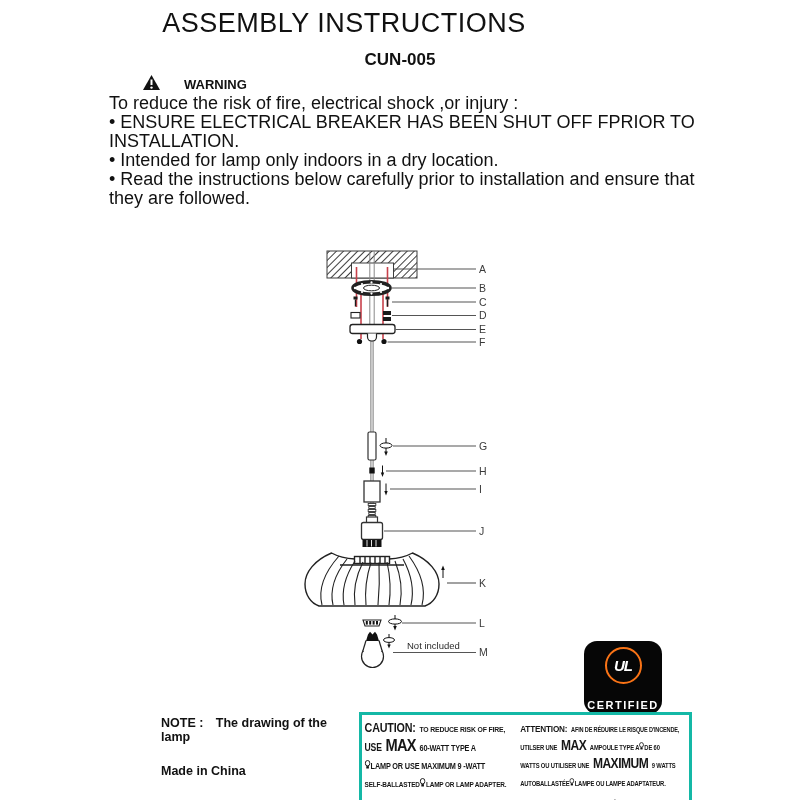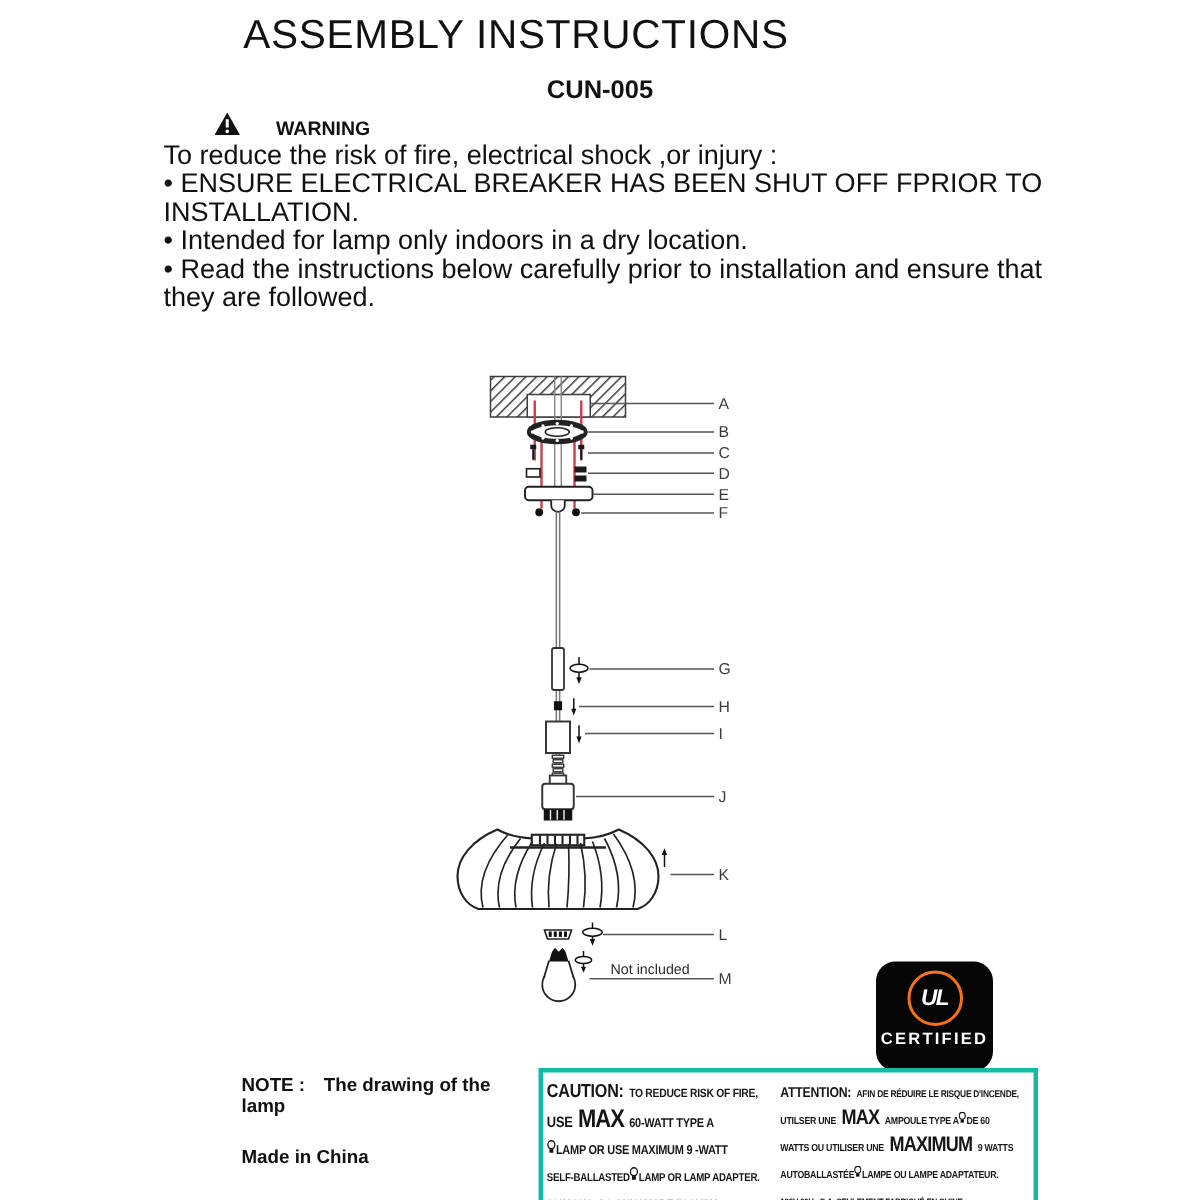--- a/index.html
+++ b/index.html
@@ -12,21 +12,21 @@
   .warn-head{position:absolute;top:75px;left:143px;display:flex;align-items:center;gap:24px;}
   .warn-head .wlabel{font-size:13px;font-weight:bold;}
   .warn-body{position:absolute;top:94px;left:109px;width:588px;
              font-size:18px;font-weight:normal;line-height:19px;}
   .diagram-wrap{position:absolute;left:270px;top:240px;width:230px;height:440px;}
   .ul-badge{position:absolute;left:584px;top:641px;width:78px;height:73px;background:#060606;
             border-radius:13px;display:flex;flex-direction:column;align-items:center;}
   .ul-circle{margin-top:6px;width:33px;height:33px;border:2px solid #f97316;border-radius:50%;
              display:flex;align-items:center;justify-content:center;}
   .ul-logo{color:#fff;font-weight:bold;font-style:italic;font-size:15px;letter-spacing:-1px;}
-  .ul-cert{color:#fff;font-weight:bold;font-size:11px;letter-spacing:1.5px;margin-top:3px;}
+  .ul-cert{color:#fff;font-weight:bold;font-size:11px;letter-spacing:1.5px;margin-top:15px;}
   .note{position:absolute;left:125px;top:716px;width:220px;font-size:12.5px;font-weight:bold;}
   .note div{margin-bottom:20px;padding-left:36px;}
   .caution{position:absolute;left:359px;top:712px;width:333px;height:92px;box-sizing:border-box;
            border:3px solid #14b8a6;background:#fff;overflow:hidden;}
   .caution-inner{display:flex;gap:6px;padding:3px 2px 0 3px;width:381px;
                  transform:scaleX(0.86);transform-origin:0 0;}
   .ccol{flex-shrink:0;font-weight:bold;color:#161616;}
   .ccol.en{width:175px;}
   .ccol.fr{width:200px;}
   .cl{white-space:nowrap;line-height:1.12;letter-spacing:-0.2px;}

